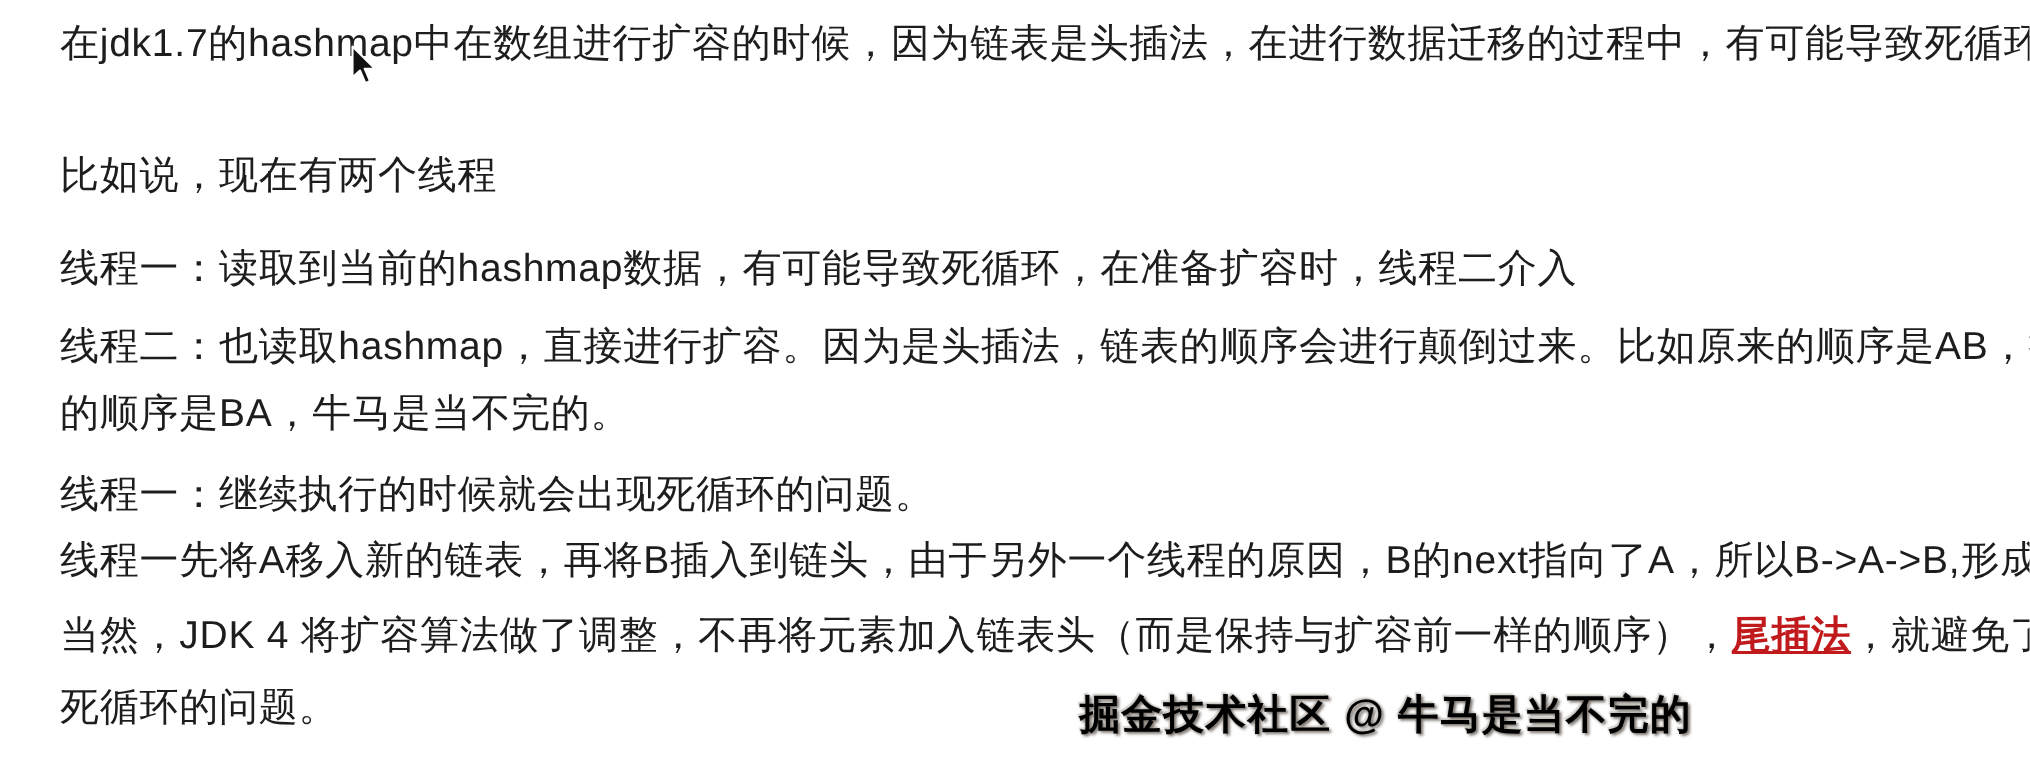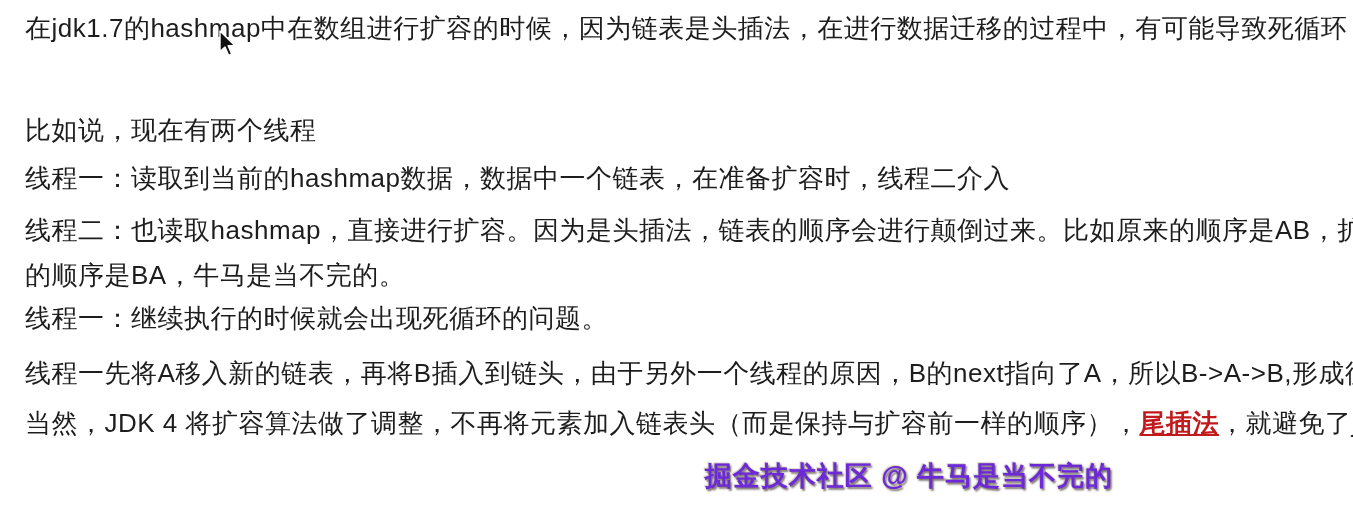--- a/index.html
+++ b/index.html
@@ -9,20 +9,21 @@
     height: 516px;
     overflow: hidden;
     background: #ffffff;
     font-family: "Liberation Sans", "DejaVu Sans", sans-serif;
   }
   .doc {
     position: relative;
     width: 1134px;
     height: 516px;
     background: #ffffff;
+    margin-left: 15px;
   }
   .line {
     position: absolute;
     left: 25px;
     font-size: 26px;
     line-height: 36px;
     color: #1d1d1d;
     letter-spacing: 0.5px;
     white-space: nowrap;
   }
@@ -32,52 +33,53 @@
     text-decoration: underline;
   }
   .watermark {
     position: absolute;
     right: 21px;
     bottom: 22px;
     font-size: 27px;
     font-weight: bold;
     letter-spacing: 1px;
     white-space: nowrap;
-    color: #6d28d9;
+    color: #000000;
     text-shadow:
       1.5px 1.5px 2px rgba(110, 100, 92, 0.9),
       -1px -1px 1px rgba(175, 170, 162, 0.55),
       0 0 1px rgba(140, 132, 124, 0.6);
   }
   .cursor {
     position: absolute;
     left: 218px;
     top: 30px;
     width: 20px;
     height: 28px;
     pointer-events: none;
   }
 </style>
 </head>
 <body>
 
 <div class="doc">
 
   <div class="line" style="top:10px">在jdk1.7的hashmap中在数组进行扩容的时候，因为链表是头插法，在进行数据迁移的过程中，有可能导致死循环</div>
-  <div class="line" style="top:112px">比如说，现在有两个线程</div>
-  <div class="line" style="top:160px">线程一：读取到当前的hashmap数据，数据中一个链表，在准备扩容时，线程二介入</div>
+  <div class="line" style="top:98px">比如说，现在有两个线程</div>
+  <div class="line" style="top:160px">线程一：读取到当前的hashmap数据，有可能导致死循环，在准备扩容时，线程二介入</div>
   <div class="line" style="top:212px">线程二：也读取hashmap，直接进行扩容。因为是头插法，链表的顺序会进行颠倒过来。比如原来的顺序是AB，扩容后</div>
   <div class="line" style="top:257px">的顺序是BA，牛马是当不完的。</div>
-  <div class="line" style="top:300px">线程一：继续执行的时候就会出现死循环的问题。</div>
+  <div class="line" style="top:311px">线程一：继续执行的时候就会出现死循环的问题。</div>
   <div class="line" style="top:355px">线程一先将A移入新的链表，再将B插入到链头，由于另外一个线程的原因，B的next指向了A，所以B-&gt;A-&gt;B,形成循环。</div>
 
   <div class="line" style="top:405px">
     <span>当然，JDK 4 将扩容算法做了调整，不再将元素加入链表头（而是保持与扩容前一样的顺序），</span><span class="highlight-red">尾插法</span><span>，就避免了jdk7中</span>
   </div>
 
+  <div class="line" style="top:453px">死循环的问题。</div>
 
   <div class="watermark">掘金技术社区 @ 牛马是当不完的</div>
 
   <svg class="cursor" viewBox="0 0 20 28">
     <path d="M2,1 L2,21.5 L7,17 L10.6,25.4 L13.7,24 L10.1,15.8 L17,15.8 Z" fill="#111111" stroke="#ffffff" stroke-width="1.4" stroke-linejoin="round"></path>
   </svg>
 
 </div>
 
 </body></html>

